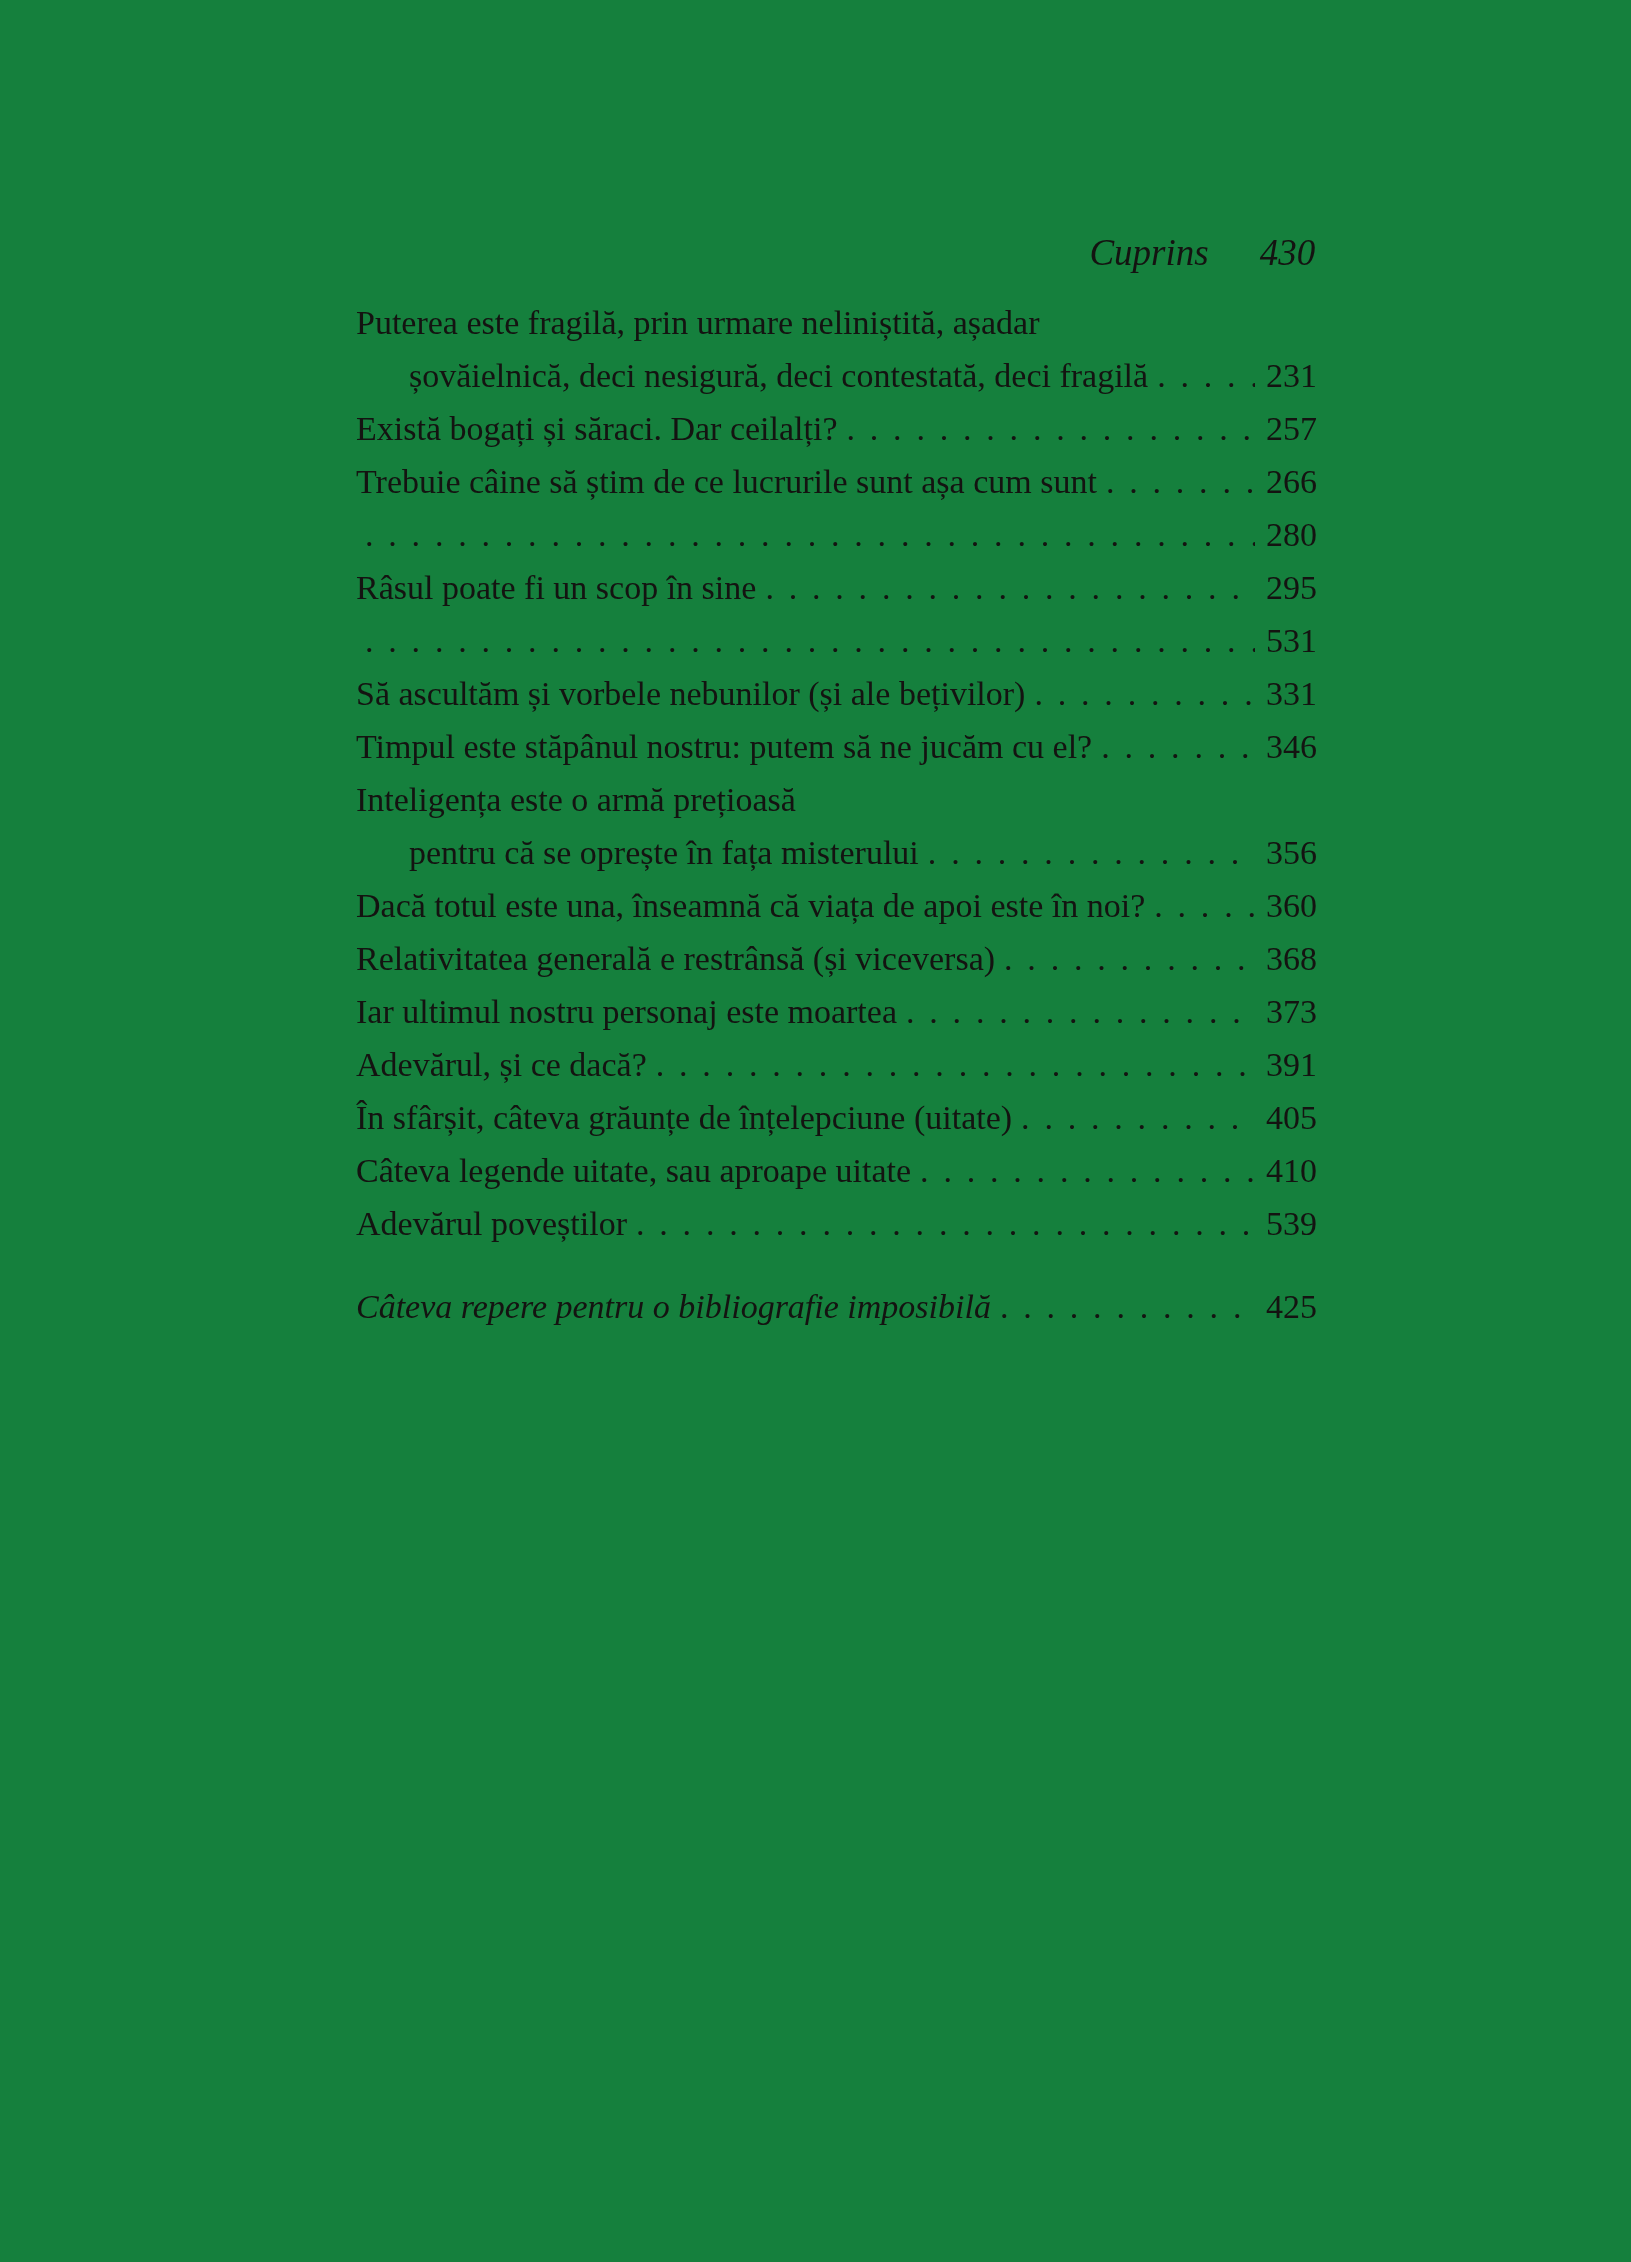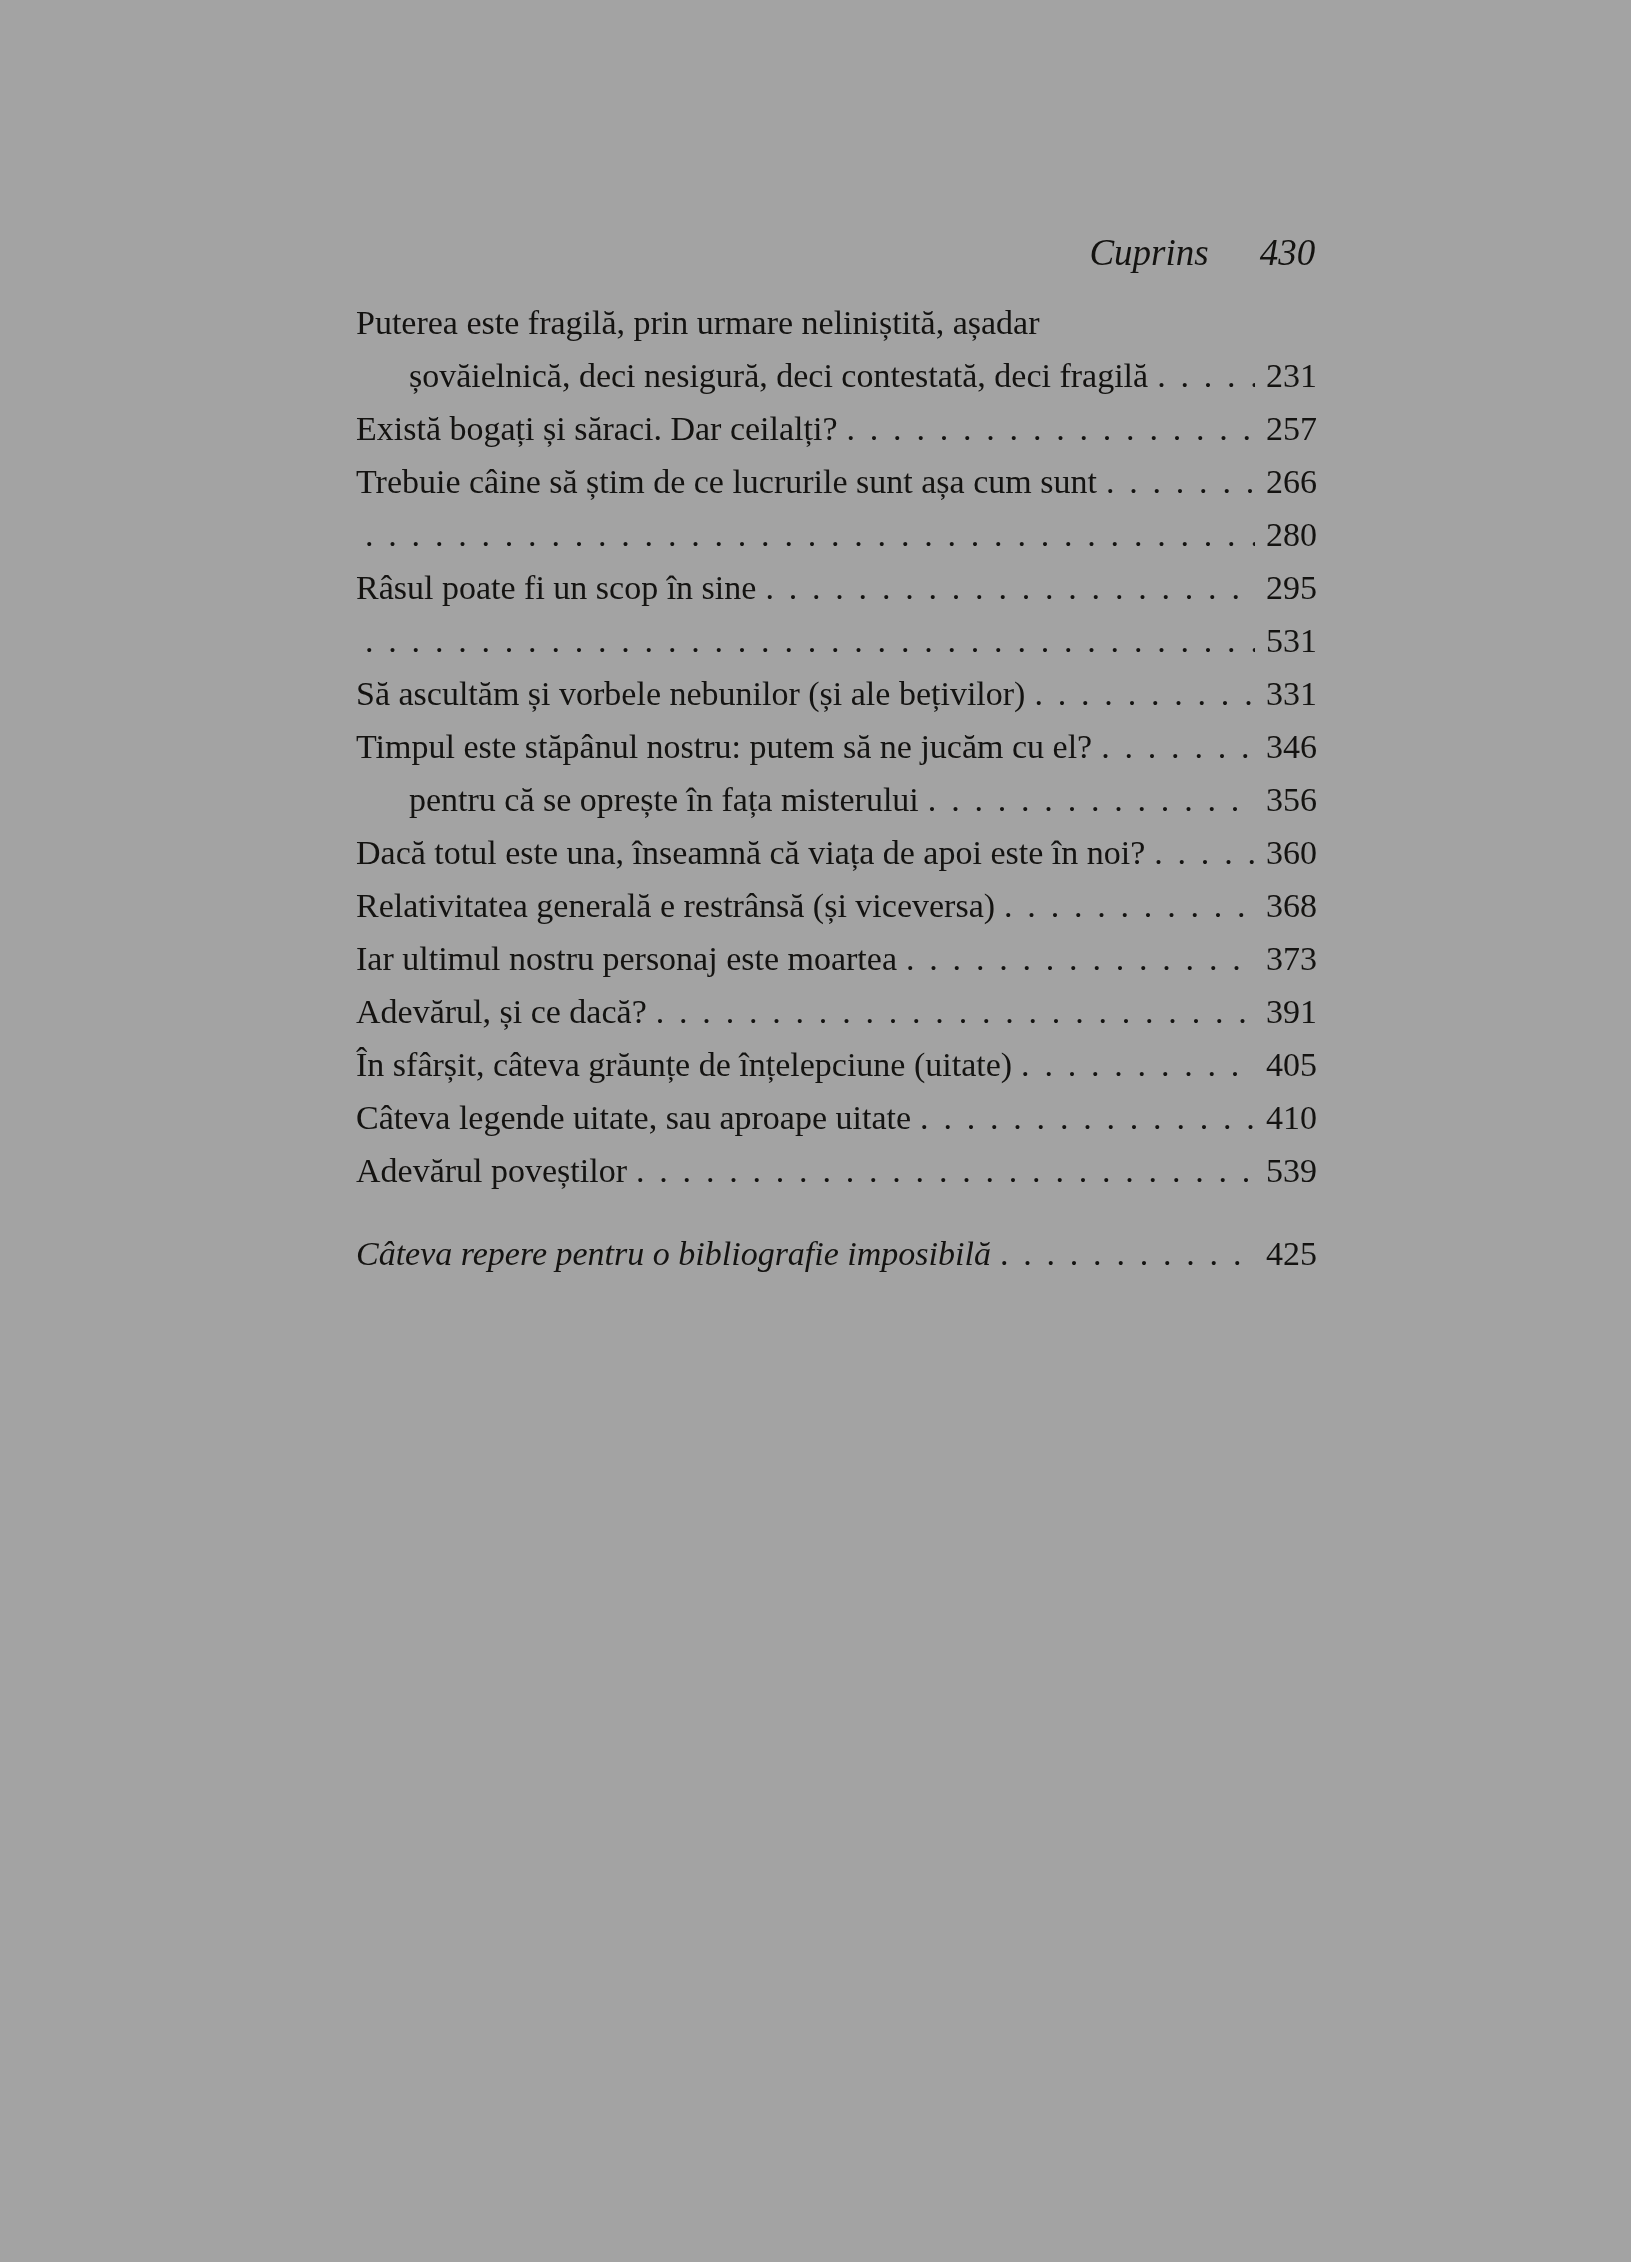--- a/index.html
+++ b/index.html
@@ -5,21 +5,21 @@
   html, body {
     margin: 0;
     padding: 0;
     background: #e9e9e9;
   }
   .page {
     position: relative;
     width: 1632px;
     height: 2263px;
     margin: 0 auto;
-    background: #a3a3a3;
+    background: #15803d;
     overflow: hidden;
     font-family: "Liberation Serif", "DejaVu Serif", serif;
     color: #141311;
   }
   .content {
     position: absolute;
     left: 356px;
     top: 230px;
     width: 961px;
   }
@@ -118,20 +118,24 @@
     <span class="leader">. . . . . . . . . . . . . . . . . . . . . . . . . . . . . . . . . . . . . . . . . . . . . . . . . . . . . . . . . . . . . . . . . . . . . .</span>
     <span class="pageno">331</span>
   </div>
 
   <div class="row">
     <span class="title">Timpul este stăpânul nostru: putem să ne jucăm cu el?</span>
     <span class="leader">. . . . . . . . . . . . . . . . . . . . . . . . . . . . . . . . . . . . . . . . . . . . . . . . . . . . . . . . . . . . . . . . . . . . . .</span>
     <span class="pageno">346</span>
   </div>
 
+  <div class="row">
+    <span class="title">Inteligența este o armă prețioasă</span>
+
+  </div>
 
   <div class="row indent">
     <span class="title">pentru că se oprește în fața misterului</span>
     <span class="leader">. . . . . . . . . . . . . . . . . . . . . . . . . . . . . . . . . . . . . . . . . . . . . . . . . . . . . . . . . . . . . . . . . . . . . .</span>
     <span class="pageno">356</span>
   </div>
 
   <div class="row">
     <span class="title">Dacă totul este una, înseamnă că viața de apoi este în noi?</span>
     <span class="leader">. . . . . . . . . . . . . . . . . . . . . . . . . . . . . . . . . . . . . . . . . . . . . . . . . . . . . . . . . . . . . . . . . . . . . .</span>

